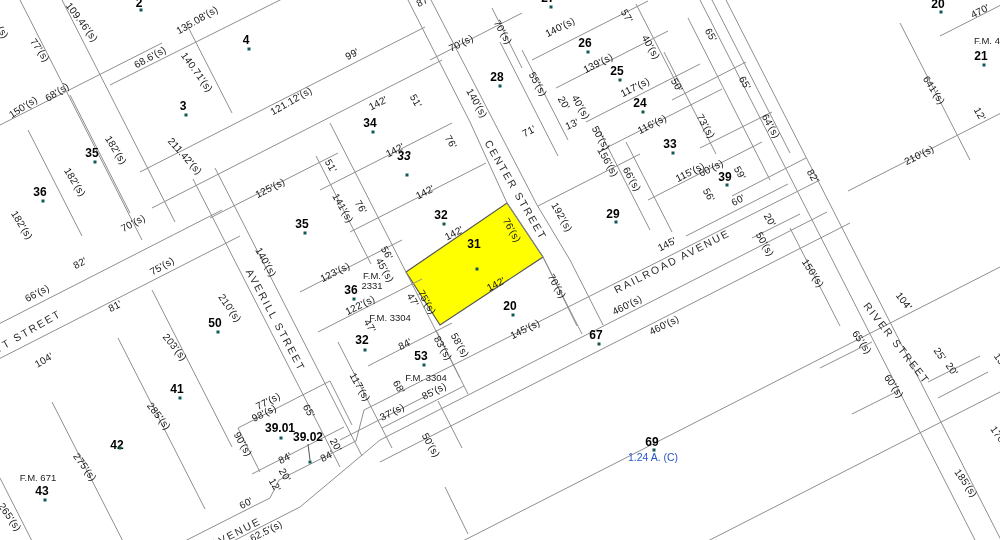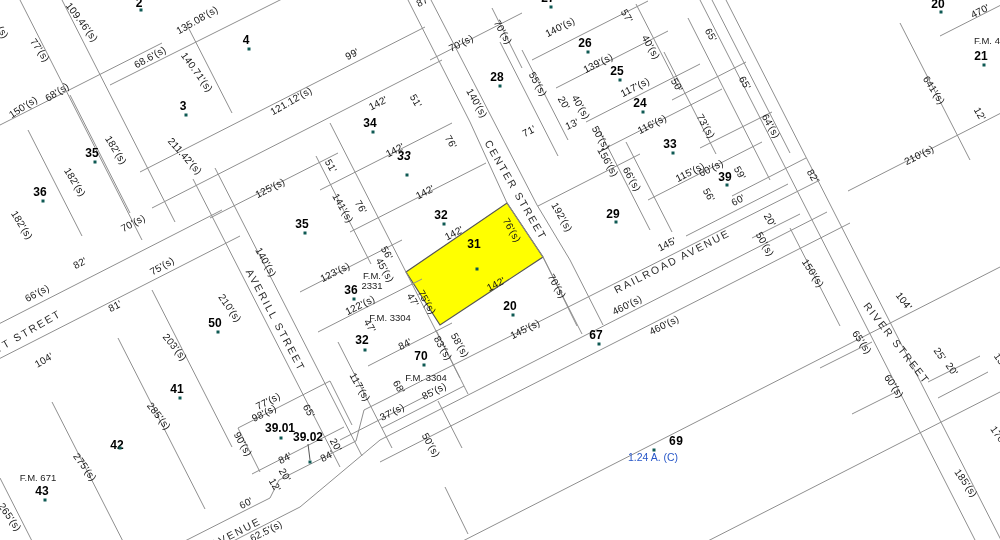--- a/index.html
+++ b/index.html
@@ -254,21 +254,21 @@
       <span class="lbl pnum" style="left: 441px; top: 215px;">32</span>
       <div class="dot" style="background: rgb(14, 89, 83); left: 444px; top: 224px;"></div>
       <span class="lbl pnum" style="left: 474px; top: 244px;">31</span>
       <div class="dot" style="background: rgb(14, 89, 83); left: 477px; top: 269px;"></div>
       <span class="lbl pnum" style="left: 302px; top: 224px;">35</span>
       <div class="dot" style="background: rgb(14, 89, 83); left: 305px; top: 233px;"></div>
       <span class="lbl pnum" style="left: 351px; top: 290px;">36</span>
       <div class="dot" style="background: rgb(14, 89, 83); left: 354px; top: 299px;"></div>
       <span class="lbl pnum" style="left: 362px; top: 340px;">32</span>
       <div class="dot" style="background: rgb(14, 89, 83); left: 365px; top: 350px;"></div>
-      <span class="lbl pnum" style="left: 421px; top: 356px;">70</span>
+      <span class="lbl pnum" style="left: 421px; top: 356px;">53</span>
       <div class="dot" style="background: rgb(14, 89, 83); left: 424px; top: 365px;"></div>
       <span class="lbl pnum" style="left: 280px; top: 428px;">39.01</span>
       <div class="dot" style="background: rgb(14, 89, 83); left: 281px; top: 438px;"></div>
       <span class="lbl pnum" style="left: 308px; top: 437px;">39.02</span>
       <div class="dot" style="background: rgb(14, 89, 83); left: 310px; top: 462px;"></div>
       <span class="lbl pnum" style="left: 497px; top: 77px;">28</span>
       <div class="dot" style="background: rgb(14, 89, 83); left: 500px; top: 86px;"></div>
       <span class="lbl pnum" style="left: 548px; top: -2px;">27</span>
       <div class="dot" style="background: rgb(14, 89, 83); left: 551px; top: 7px;"></div>
       <span class="lbl pnum" style="left: 585px; top: 43px;">26</span>
@@ -280,21 +280,21 @@
       <span class="lbl pnum" style="left: 670px; top: 144px;">33</span>
       <div class="dot" style="background: rgb(14, 89, 83); left: 673px; top: 153px;"></div>
       <span class="lbl pnum" style="left: 725px; top: 177px;">39</span>
       <div class="dot" style="background: rgb(14, 89, 83); left: 727px; top: 185px;"></div>
       <span class="lbl pnum" style="left: 613px; top: 214px;">29</span>
       <div class="dot" style="background: rgb(14, 89, 83); left: 616px; top: 222px;"></div>
       <span class="lbl pnum" style="left: 510px; top: 306px;">20</span>
       <div class="dot" style="background: rgb(14, 89, 83); left: 513px; top: 315px;"></div>
       <span class="lbl pnum" style="left: 596px; top: 335px;">67</span>
       <div class="dot" style="background: rgb(14, 89, 83); left: 599px; top: 344px;"></div>
-      <span class="lbl pnum" style="left: 676px; top: 442px; font-family: Liberation Mono, monospace;">69</span>
+      <span class="lbl pnum" style="left: 652px; top: 442px;">69</span>
       <div class="dot" style="background: rgb(14, 89, 83); left: 654px; top: 450px;"></div>
       <span class="lbl pnum" style="left: 938px; top: 4px;">20</span>
       <div class="dot" style="background: rgb(14, 89, 83); left: 941px; top: 12px;"></div>
       <span class="lbl pnum" style="left: 981px; top: 56px;">21</span>
       <div class="dot" style="background: rgb(14, 89, 83); left: 984px; top: 65px;"></div>
     </div>
   <div id="layer-streets">
       <span class="lbl street" style="left: 516px; top: 190px; transform: translate(-50%, -50%) rotate(60deg);">CENTER STREET</span>
       <span class="lbl street" style="left: 672px; top: 261px; transform: translate(-50%, -50%) rotate(-27deg);">RAILROAD AVENUE</span>
       <span class="lbl street" style="left: 203px; top: 549px; transform: translate(-50%, -50%) rotate(-27deg);">RAILROAD AVENUE</span>

